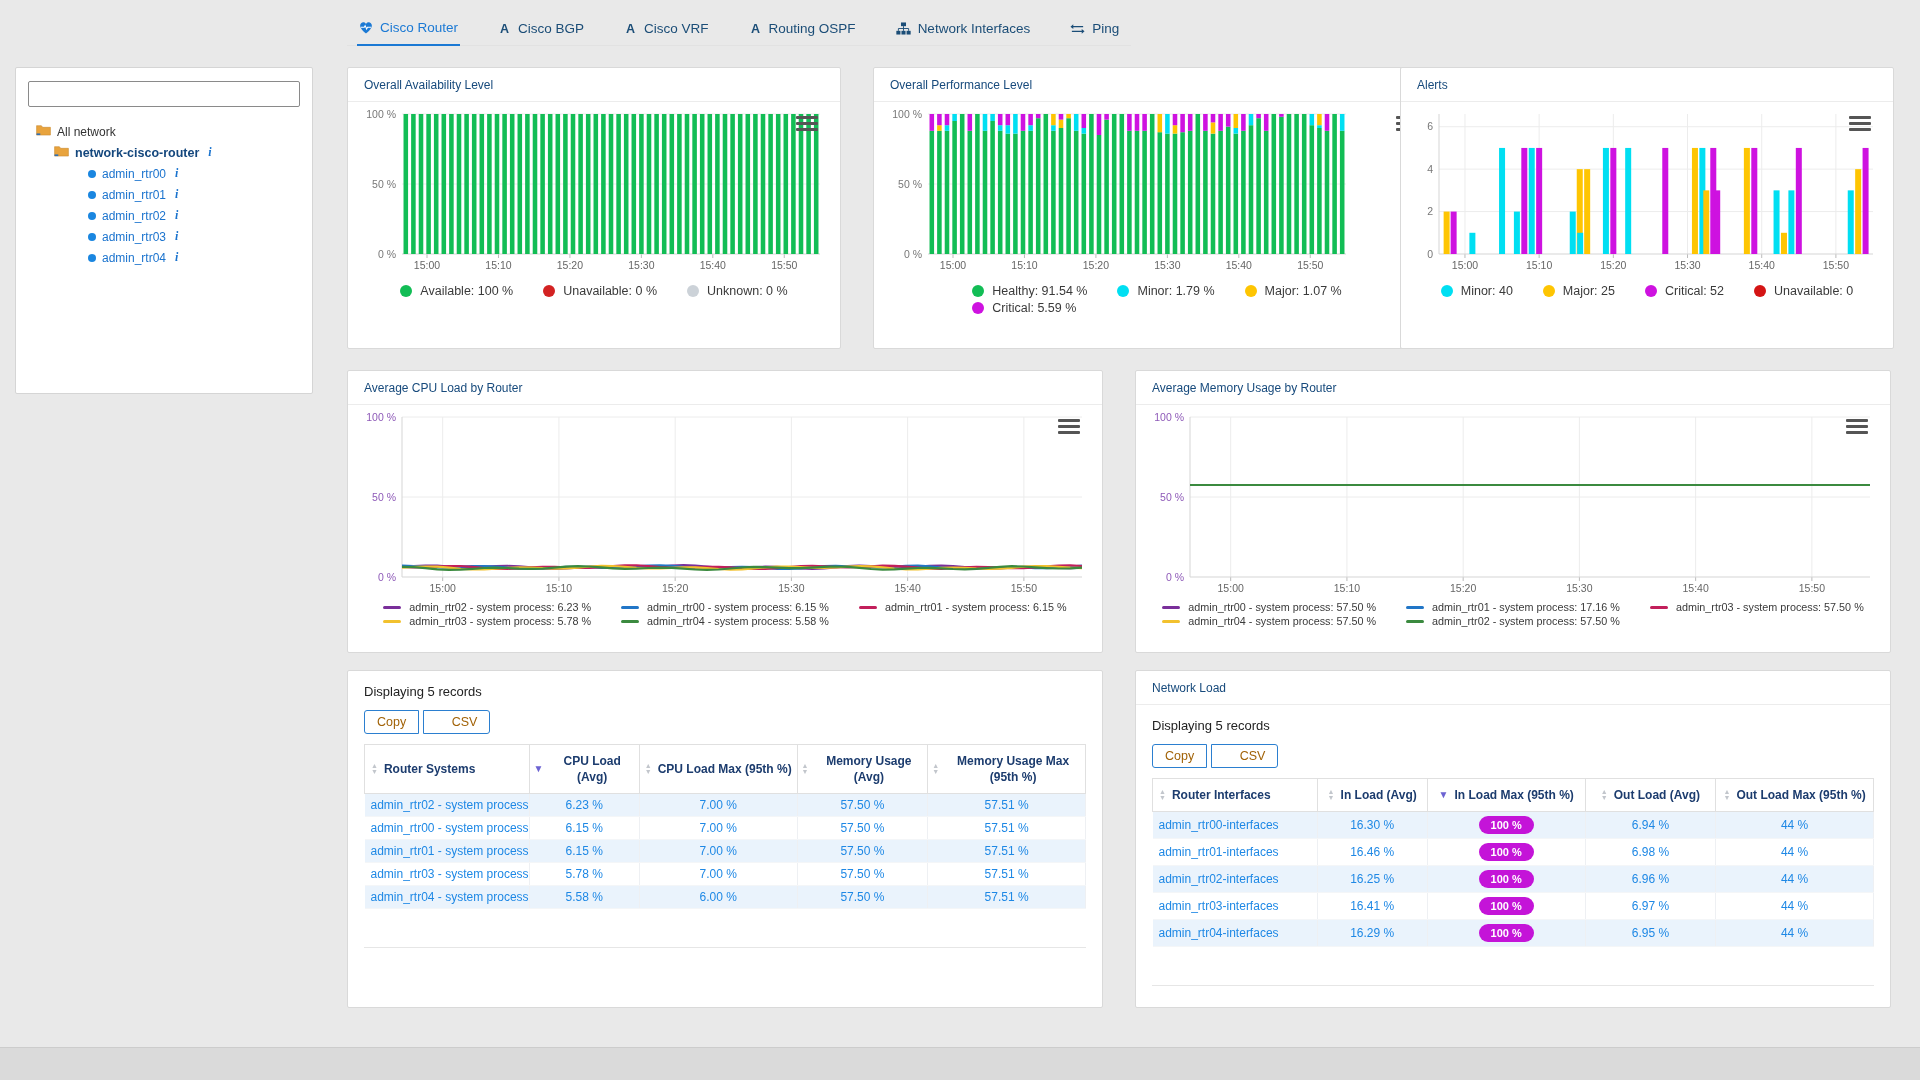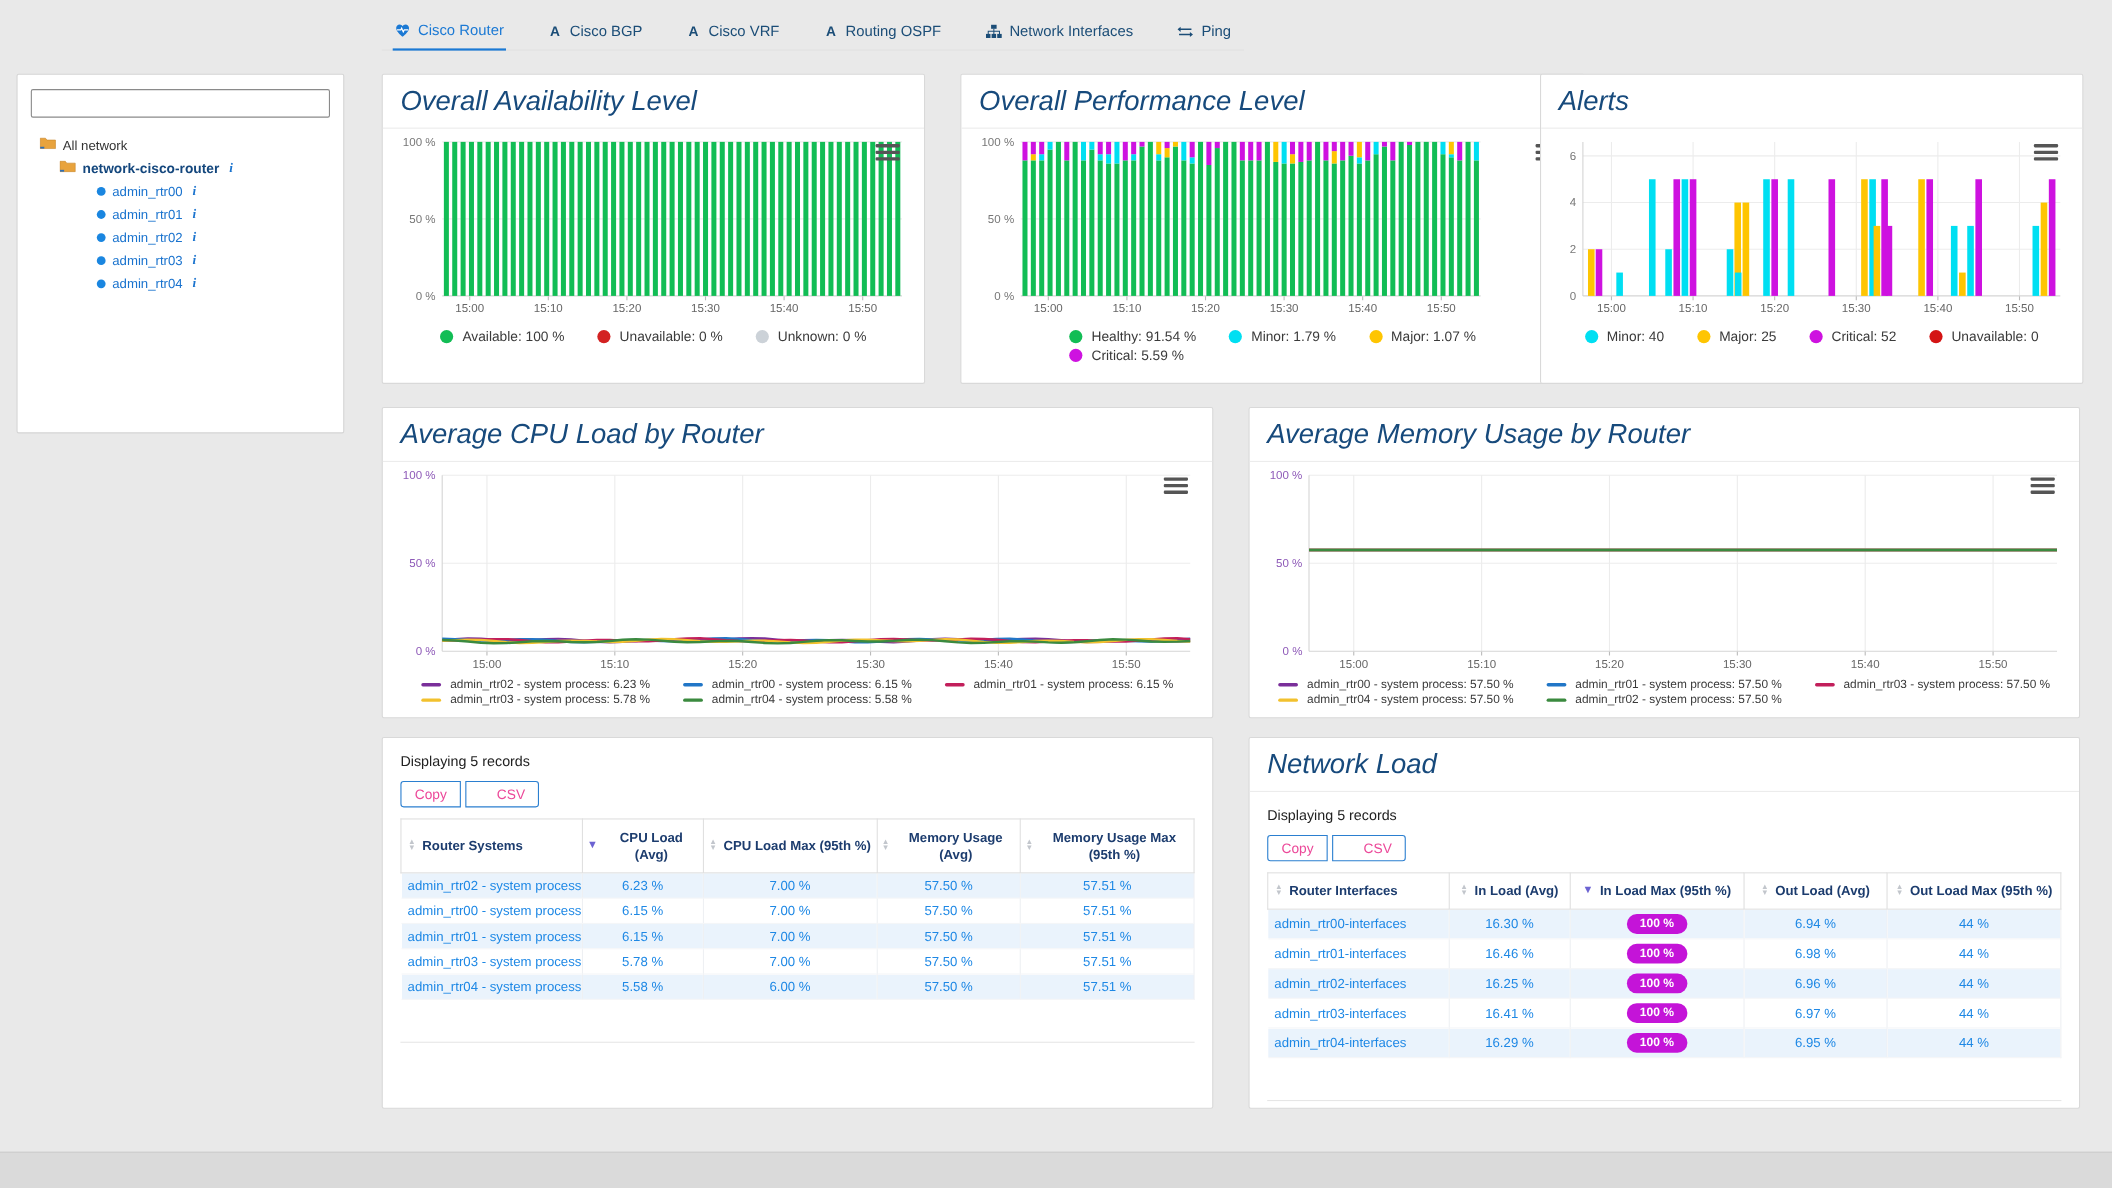--- a/index.html
+++ b/index.html
@@ -31,40 +31,40 @@
 
   
   .panel{position:absolute;background:#fff;border:1px solid #d9d9d9;border-radius:2px;box-sizing:border-box;}
   #p-availability{left:347px;top:67px;width:494px;height:282px;}
   #p-performance{left:873px;top:67px;width:568px;height:282px;}
   #p-alerts{left:1400px;top:67px;width:494px;height:282px;}
   #p-cpu{left:347px;top:370px;width:756px;height:283px;}
   #p-memory{left:1135px;top:370px;width:756px;height:283px;}
   #p-sysres{left:347px;top:670px;width:756px;height:338px;}
   #p-netload{left:1135px;top:670px;width:756px;height:338px;}
-  .ptitle{font-size:25px;color:#174a7c;padding:10px 16px 9px;border-bottom:1px solid #ececec;font-style:italic;}
+  .ptitle{font-size:12px;color:#174a7c;padding:10px 16px 9px;border-bottom:1px solid #ececec;}
 
   .chart{position:relative;}
   #chart-availability,#chart-performance,#chart-alerts{height:168px;margin:4px 8px 0;}
   #chart-cpu,#chart-memory{height:188px;margin:4px 8px 0;}
   svg text{font-family:"Liberation Sans",sans-serif;}
   .menu-icon{position:absolute;right:14px;top:10px;width:22px;cursor:pointer;}
   .menu-icon i{display:block;height:3px;background:#555;margin:0 0 3px;border-radius:1px;}
 
   .legend{display:grid;justify-content:center;column-gap:30px;row-gap:3px;
     font-size:12.5px;color:#3a3a3a;margin-top:10px;}
   .legend.small{font-size:10.8px;margin-top:4px;row-gap:2px;}
   .legend .li{display:flex;align-items:center;gap:8px;white-space:nowrap;}
   .sw-dot{width:12px;height:12px;border-radius:50%;flex:0 0 auto;}
   .sw-line{width:18px;height:3px;border-radius:2px;flex:0 0 auto;}
 
   
   .records{font-size:13px;color:#222;padding:13px 16px 11px;}
   .btnrow{padding:0 16px 10px;}
-  .btn{display:inline-block;border:1px solid #2b7fd0;color:#ec4899;font-size:12.5px;
+  .btn{display:inline-block;border:1px solid #2b7fd0;color:#a16207;font-size:12.5px;
     padding:4px 12px;background:#fff;cursor:pointer;}
   .btn:first-child{border-radius:3px 0 0 3px;}
   .btn:last-child{border-radius:0 3px 3px 0;margin-left:-1px;padding-left:28px;}
   .tblwrap{padding:0 16px;}
   table{width:100%;border-collapse:collapse;font-size:12px;table-layout:fixed;}
   th{color:#1c3c6e;font-weight:bold;border:1px solid #e0e0e0;padding:8px 4px;
     text-align:center;vertical-align:middle;line-height:1.35;}
   th .th-inner{display:flex;align-items:center;justify-content:center;gap:6px;}
   th:first-child .th-inner{justify-content:flex-start;padding-left:2px;}
   .sort{display:inline-flex;flex-direction:column;font-size:7px;color:#c2c6cc;line-height:0.85;flex:0 0 auto;cursor:pointer;}
@@ -624,21 +624,21 @@
           <i></i>
           <i></i>
         </div></div>
     <div class="legend small" id="lg-memory" style="grid-template-columns: repeat(3, auto);">
         <div class="li">
           <span class="sw-line" style="background: rgb(122, 47, 154);"></span>
           <span>admin_rtr00 - system process: 57.50 %</span>
         </div>
         <div class="li">
           <span class="sw-line" style="background: rgb(33, 118, 199);"></span>
-          <span>admin_rtr01 - system process: 57.50 %</span>
+          <span>admin_rtr01 - system process: 17.16 %</span>
         </div>
         <div class="li">
           <span class="sw-line" style="background: rgb(194, 31, 91);"></span>
           <span>admin_rtr03 - system process: 57.50 %</span>
         </div>
         <div class="li">
           <span class="sw-line" style="background: rgb(242, 193, 46);"></span>
           <span>admin_rtr04 - system process: 57.50 %</span>
         </div>
         <div class="li">

